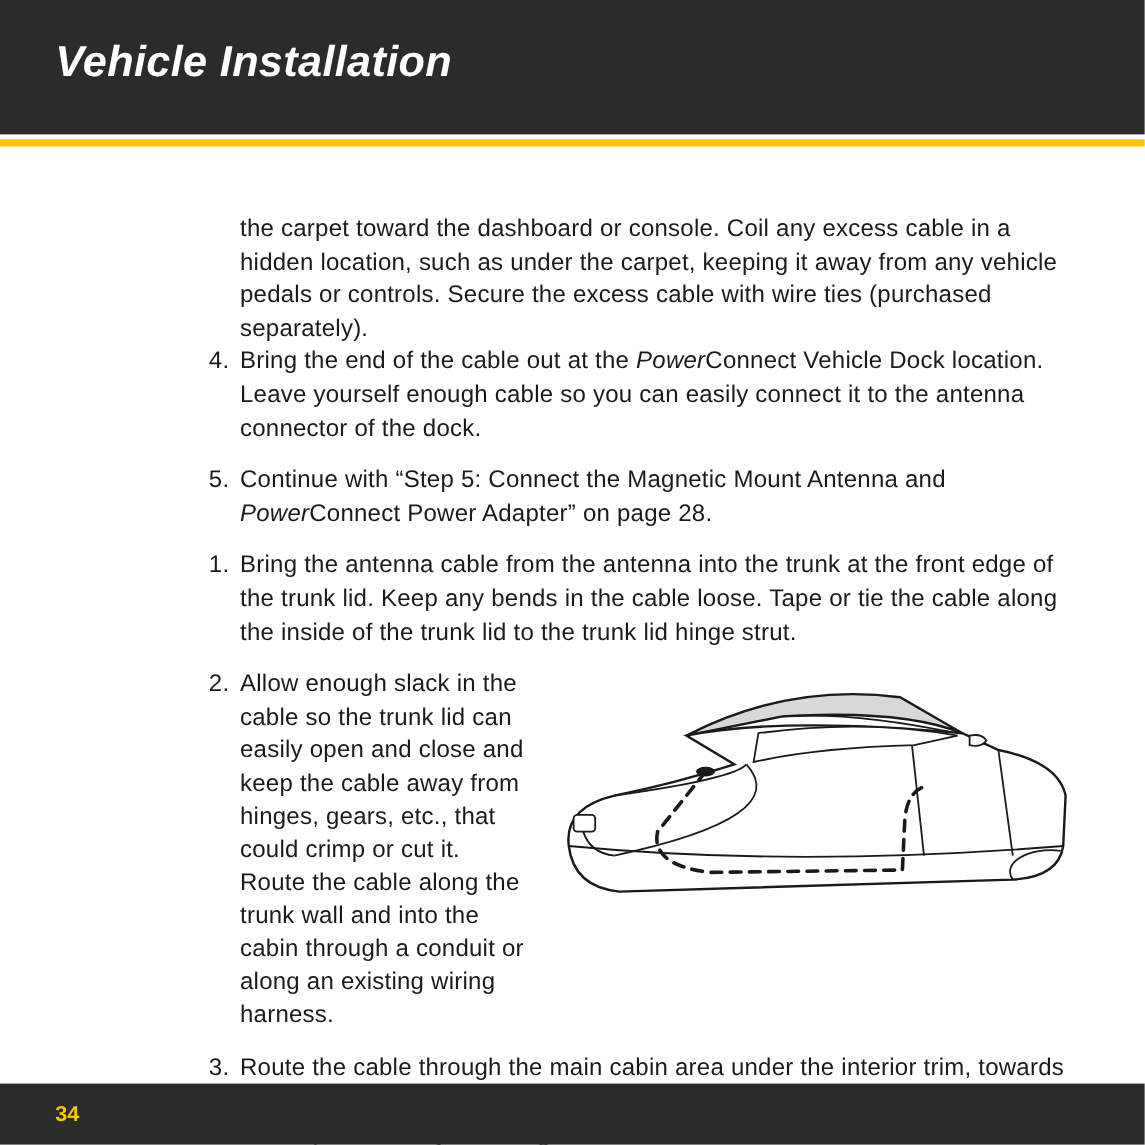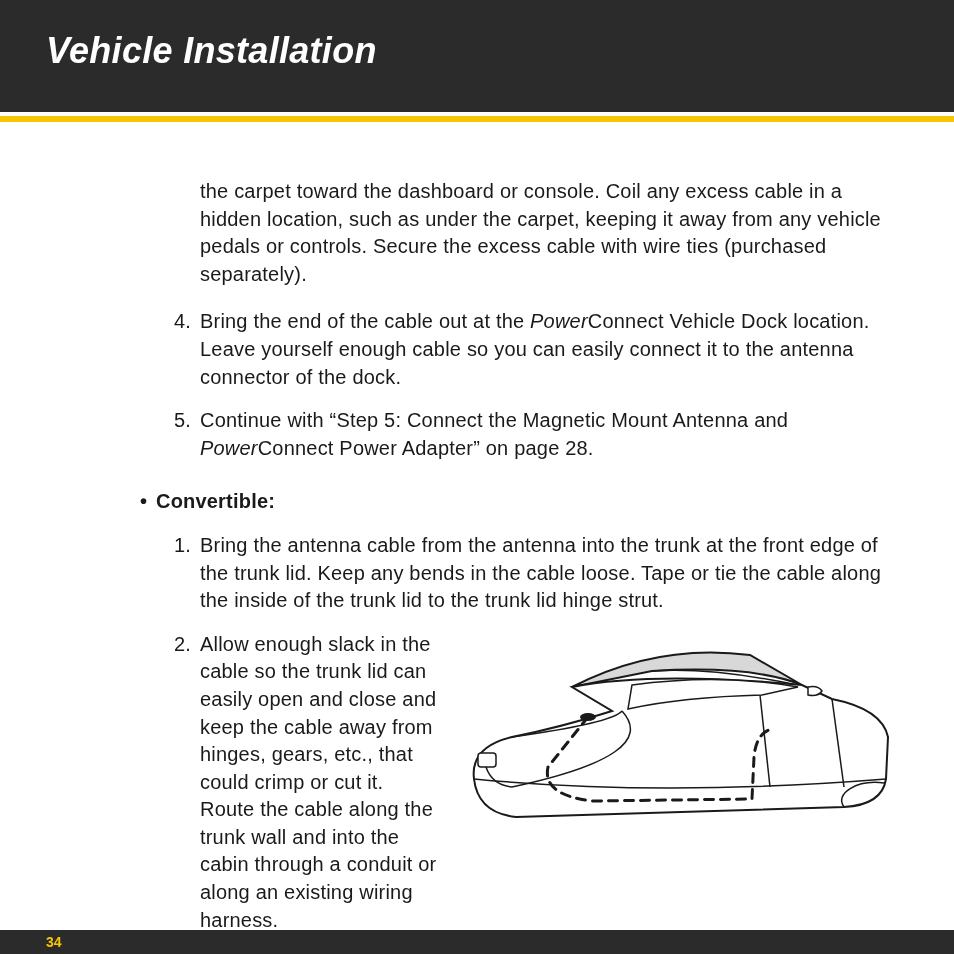--- a/index.html
+++ b/index.html
@@ -32,21 +32,21 @@
     padding: 56px 46px 0 46px;
     font-size: 20px;
     line-height: 1.38;
     letter-spacing: 0.2px;
   }
   .body-indent {
     padding-left: 128px;
     padding-right: 12px;
   }
   .para {
-    margin-bottom: 20px;
+    margin-bottom: 0;
   }
   .step {
     position: relative;
     padding-left: 26px;
     margin-bottom: 16px;
   }
   .step .num {
     position: absolute;
     left: 0;
   }
@@ -67,25 +67,25 @@
     width: 444px;
     height: 235px;
     margin: 6px 0 8px 12px;
   }
   .wrap-right svg { width: 100%; height: 100%; display:block; }
   .footer {
     position: absolute;
     bottom: 0;
     left: 0;
     right: 0;
-    height: 24px;
+    height: 51px;
     background: #2b2b2b;
     color: #f7c600;
     font-weight: bold;
-    font-size: 14px;
+    font-size: 18px;
     display: flex;
     align-items: center;
     padding-left: 46px;
   }
   .clearfix::after { content:""; display:table; clear:both; }
 </style>
 </head>
 <body>
 
 <div class="header">
@@ -102,23 +102,20 @@
       <span class="num">4.</span>
       <span>Bring the end of the cable out at the </span><span class="italic">Power</span><span>Connect Vehicle Dock location. Leave yourself enough cable so you can easily connect it to the antenna connector of the dock.</span>
     </div>
 
     <div class="step">
       <span class="num">5.</span>
       <span>Continue with “Step 5: Connect the Magnetic Mount Antenna and </span><span class="italic">Power</span><span>Connect Power Adapter” on page 28.</span>
     </div>
   </div>
 
-  <div class="subhead-row">
-    <span class="bullet">•</span><span>Convertible:</span>
-  </div>
 
   <div class="convertible-steps clearfix">
 
     <div class="step">
       <span class="num">1.</span>
       <span>Bring the antenna cable from the antenna into the trunk at the front edge of the trunk lid. Keep any bends in the cable loose. Tape or tie the cable along the inside of the trunk lid to the trunk lid hinge strut.</span>
     </div>
 
     <div class="step">
       <span class="num">2.</span>

